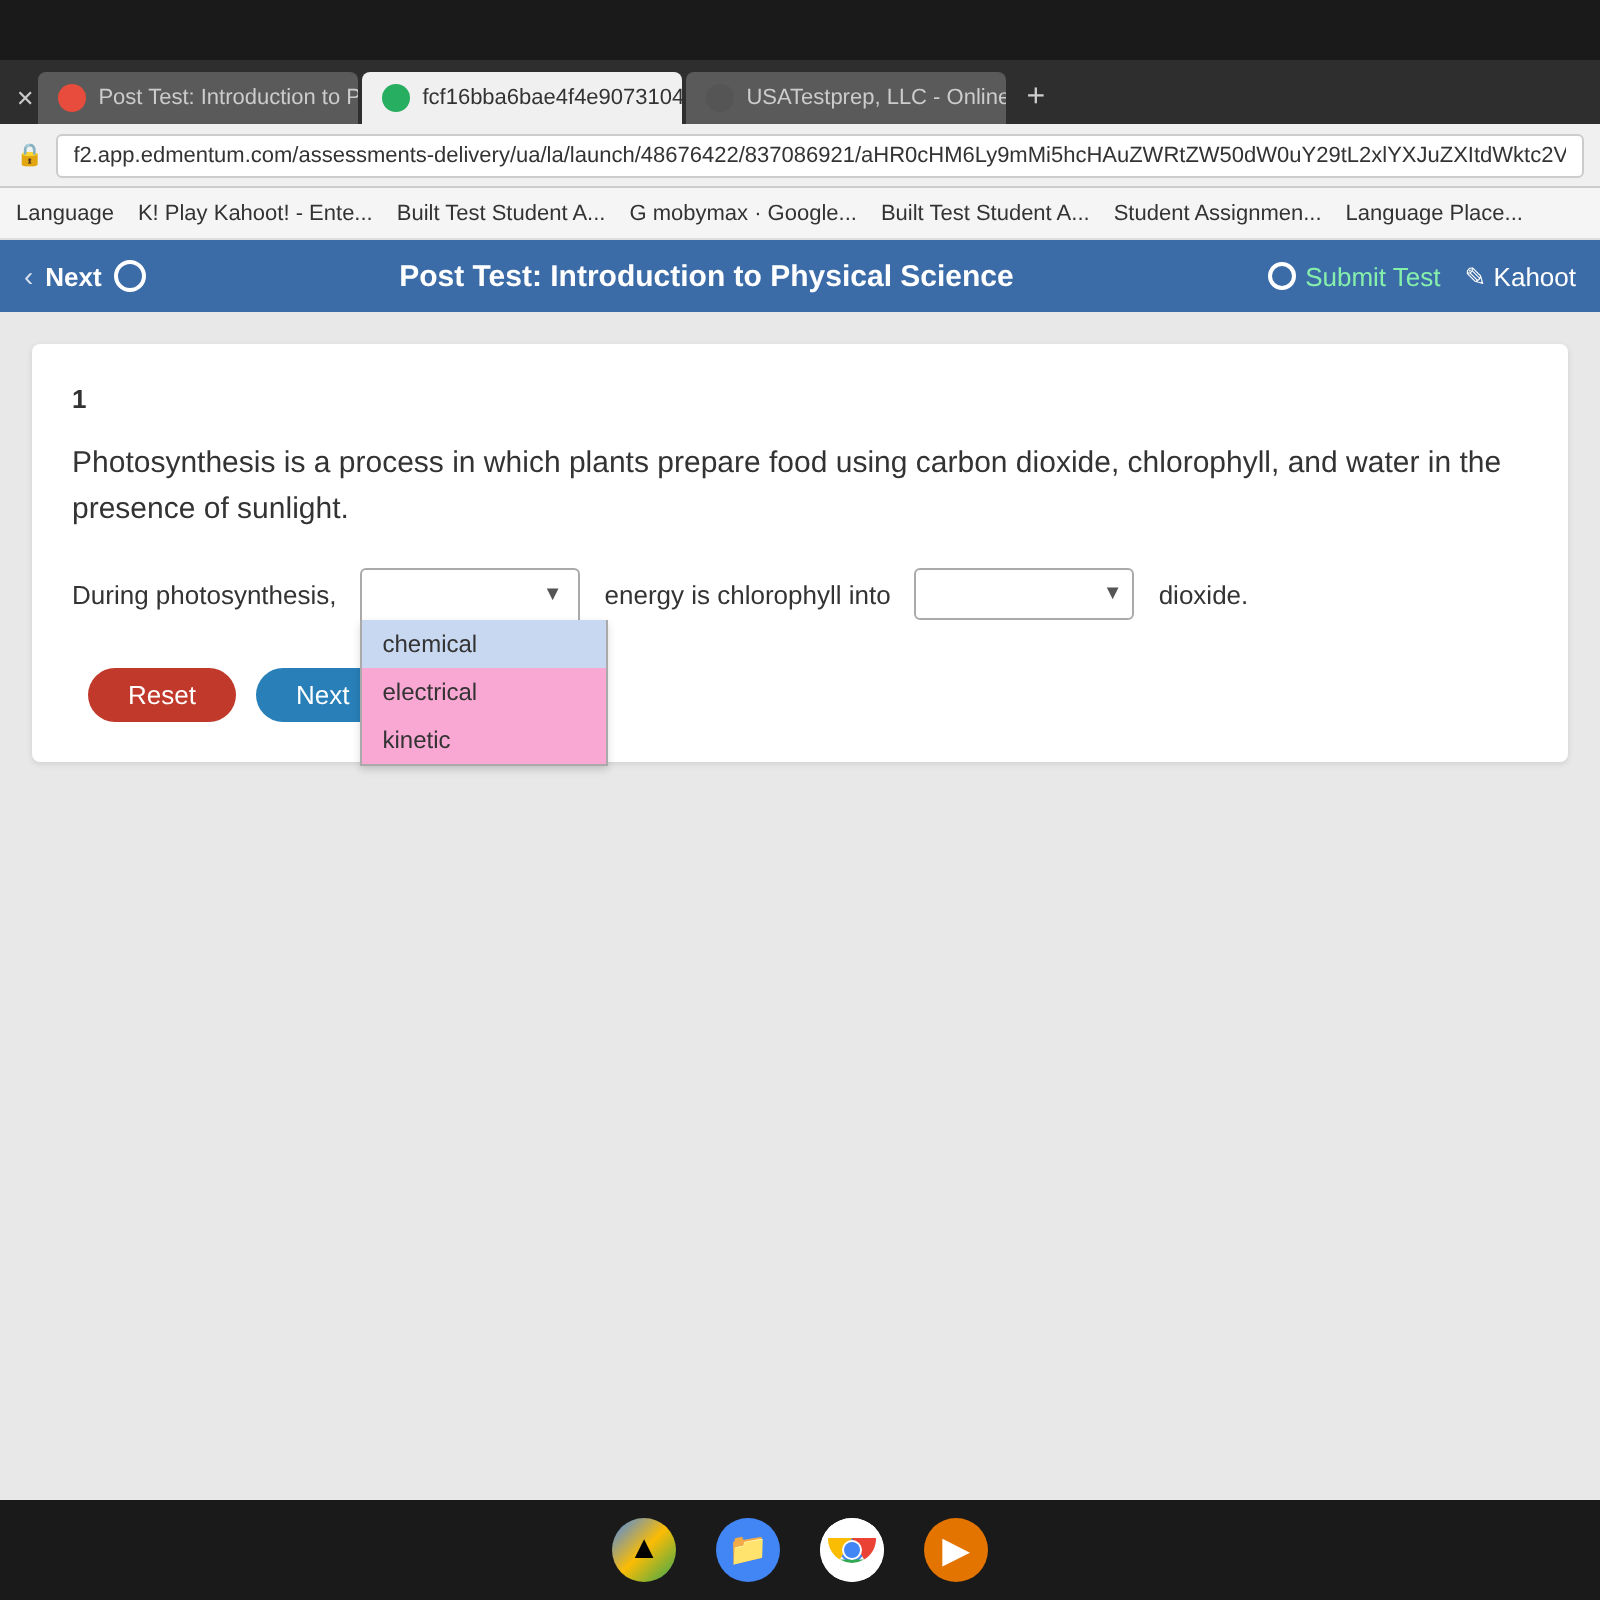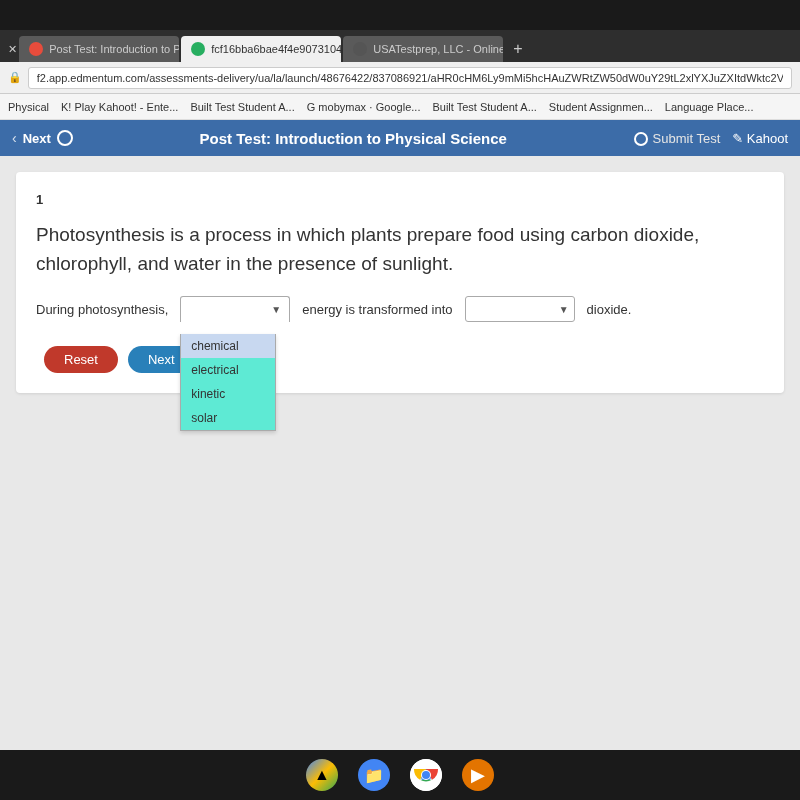--- a/index.html
+++ b/index.html
@@ -150,23 +150,23 @@
       font-weight: bold;
       text-align: center;
     }
     .toolbar-actions {
       display: flex;
       align-items: center;
       gap: 12px;
     }
     .toolbar-submit {
       display: flex;
-      align-items: flex-end;
+      align-items: flex-start;
       gap: 5px;
-      color: #e5e5e5;
+      color: #86efac;
       font-size: 13px;
       cursor: pointer;
     }
     .toolbar-reader {
       color: white;
       font-size: 13px;
       cursor: pointer;
     }
 
     
@@ -189,21 +189,21 @@
       font-weight: bold;
       color: #333;
       margin-bottom: 14px;
     }
     .instruction-text {
       font-size: 13px;
       color: #333;
       margin-bottom: 12px;
     }
     .passage-text {
-      font-size: 19px;
+      font-size: 15px;
       color: #333;
       margin-bottom: 18px;
       line-height: 1.5;
     }
 
     
     .fill-in-row {
       display: flex;
       align-items: center;
       gap: 12px;
@@ -238,24 +238,24 @@
       color: #555;
     }
 
     
     .dropdown-open-container {
       position: relative;
       display: inline-block;
     }
     .dropdown-menu {
       position: absolute;
-      top: 38px;
+      top: 26px;
       left: 0;
-      width: 96px;
-      background: #5eead4;
+      width: 124px;
+      background: #f9a8d4;
       border: 1px solid #aaa;
       border-top: none;
       z-index: 10;
       box-shadow: 0 2px 4px rgba(0,0,0,0.15);
     }
     .dropdown-menu-item {
       padding: 5px 10px;
       font-size: 12px;
       color: #333;
       cursor: pointer;
@@ -360,21 +360,21 @@
 
     <span class="tab-new">+</span>
   </div>
 
   <div class="address-bar">
     <span class="address-bar-lock">🔒</span>
     <input class="address-input" type="text" value="f2.app.edmentum.com/assessments-delivery/ua/la/launch/48676422/837086921/aHR0cHM6Ly9mMi5hcHAuZWRtZW50dW0uY29tL2xlYXJuZXItdWktc2VydmljZS..." style="">
   </div>
 
   <div class="bookmarks-bar">
-    <span class="bookmark-item">Physical</span>
+    <span class="bookmark-item">Language</span>
     <span class="bookmark-item">K! Play Kahoot! - Ente...</span>
     <span class="bookmark-item">Built Test Student A...</span>
     <span class="bookmark-item">G mobymax · Google...</span>
     <span class="bookmark-item">Built Test Student A...</span>
     <span class="bookmark-item">Student Assignmen...</span>
     <span class="bookmark-item">Language Place...</span>
   </div>
 </div>
 
 <div class="app-toolbar">
@@ -406,25 +406,24 @@
 
       <div class="dropdown-open-container">
         <div style="display:flex;align-items:center;border:1px solid #aaa;border-bottom:none;width:110px;height:26px;background:white;border-radius:3px 3px 0 0;padding:0 8px;cursor:pointer;">
           <span style="flex:1;font-size:12px;"></span>
           <span style="font-size:10px;color:#555;">▼</span>
         </div>
         <div class="dropdown-menu">
           <div class="dropdown-menu-item highlighted">chemical</div>
           <div class="dropdown-menu-item">electrical</div>
           <div class="dropdown-menu-item">kinetic</div>
-          <div class="dropdown-menu-item">solar</div>
         </div>
       </div>
 
-      <span>energy is transformed into</span>
+      <span>energy is chlorophyll into</span>
 
       <div class="dropdown-container">
         <select class="dropdown-select">
           <option value=""></option>
           <option value="chemical">chemical</option>
           <option value="electrical">electrical</option>
           <option value="kinetic">kinetic</option>
           <option value="solar">solar</option>
         </select>
         <span class="dropdown-arrow">▼</span>

